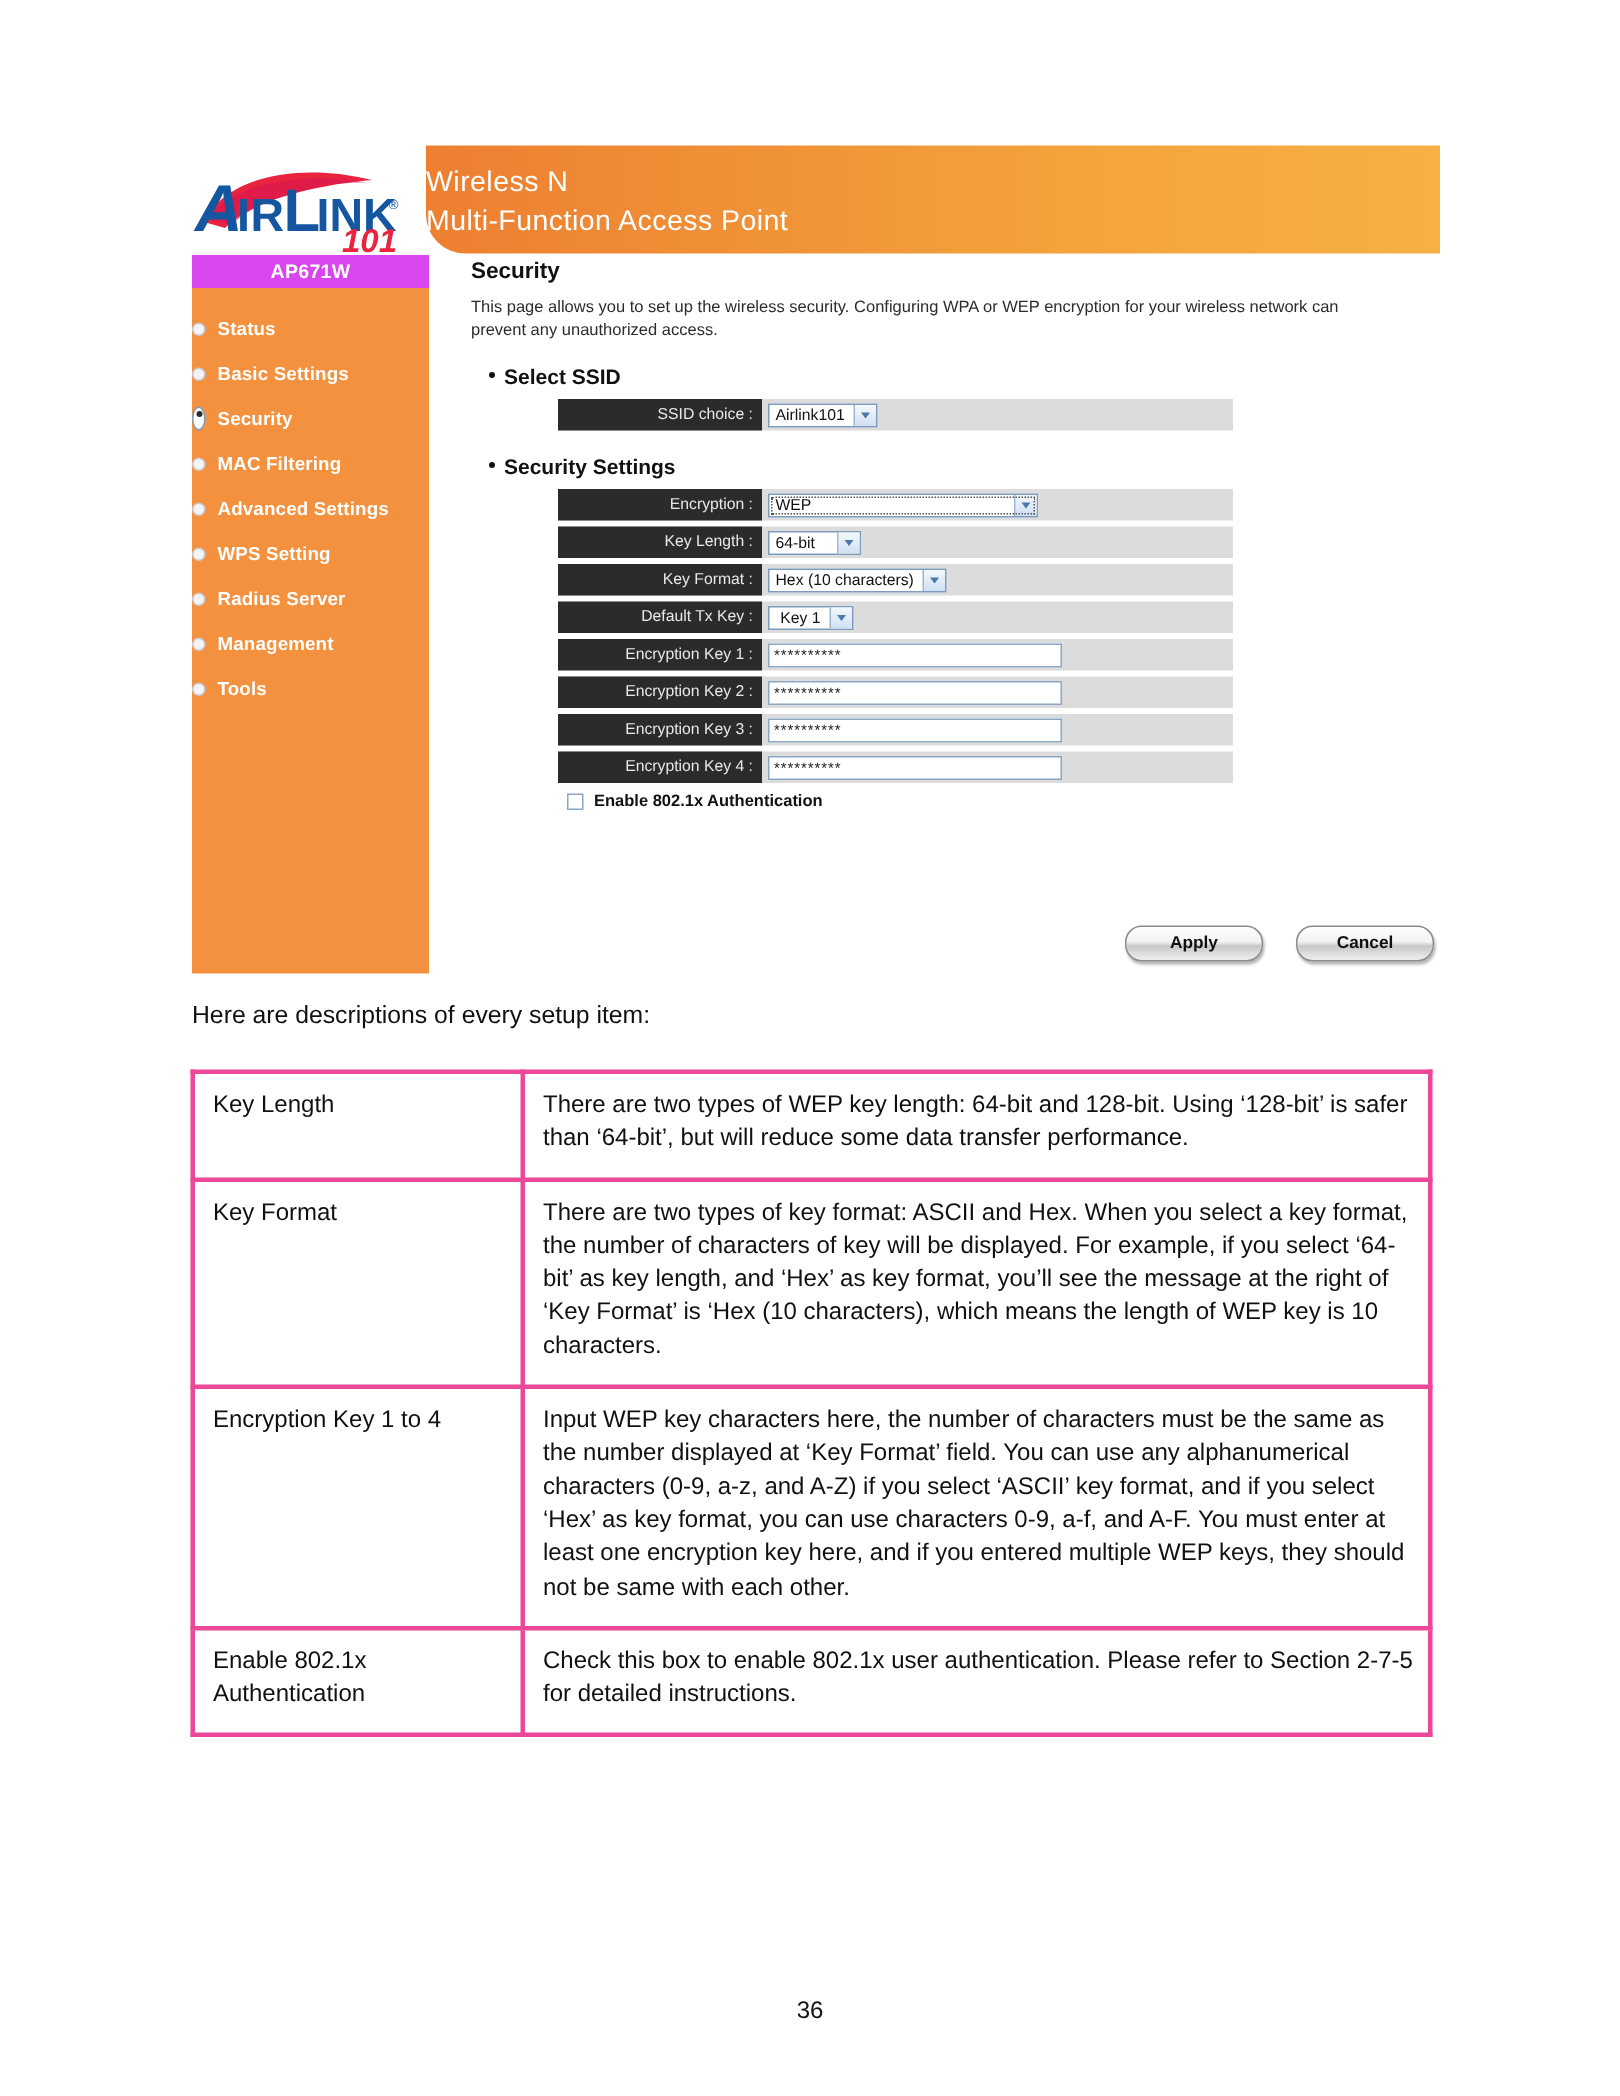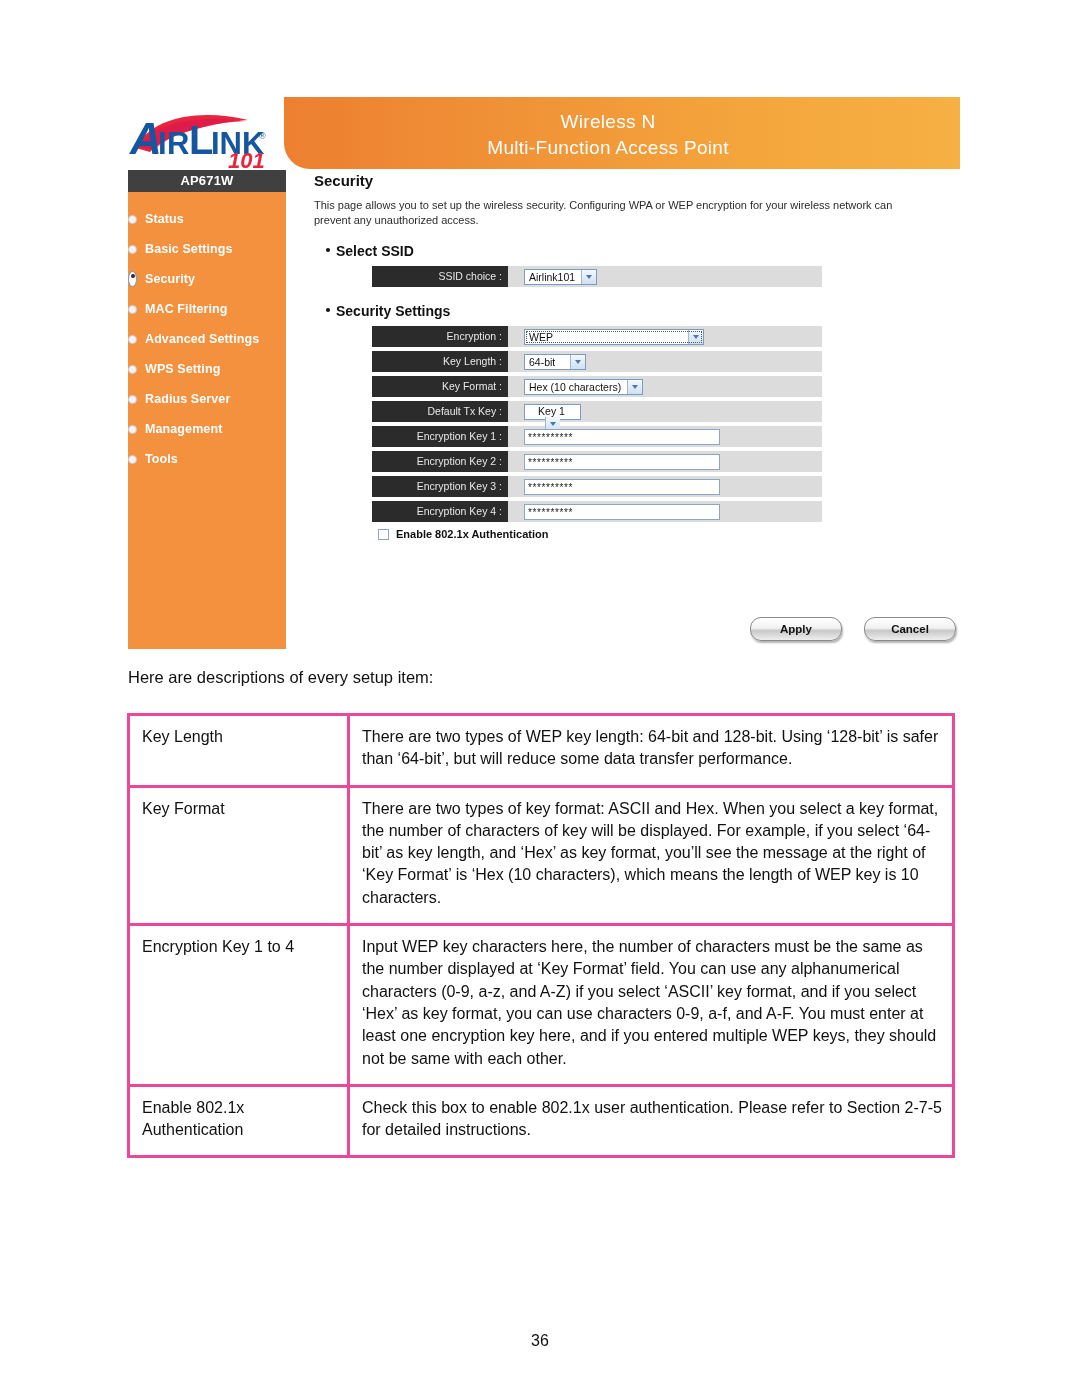--- a/index.html
+++ b/index.html
@@ -39,21 +39,21 @@
   .top-header {
     position: absolute;
     left: 156px;
     top: 0px;
     width: 676px;
     height: 72px;
     background: linear-gradient(to right, #ed7f31 0%, #f09337 35%, #f4a63d 70%, #f6b044 100%);
     border-bottom-left-radius: 26px;
     box-sizing: border-box;
     padding: 12px 28px 0 0;
-    text-align: center;
+    text-align: left;
   }
   .top-header .hl1 {
     color: #ffffff;
     font-size: 19px;
     line-height: 26px;
     letter-spacing: .3px;
   }
   .top-header .hl2 {
     color: #ffffff;
     font-size: 19px;
@@ -65,21 +65,21 @@
   .sidebar {
     position: absolute;
     left: 0px;
     top: 73px;
     width: 158px;
     height: 479px;
     background: #f3913f;
   }
   .model-bar {
     height: 22px;
-    background: #404040;
+    background: #d946ef;
     color: #ffffff;
     font-size: 13px;
     font-weight: bold;
     text-align: center;
     line-height: 22px;
     letter-spacing: .2px;
   }
   .nav-list {
     padding: 12px 0 0 0;
   }
@@ -167,21 +167,21 @@
     text-align: right;
     padding-right: 6px;
     line-height: 21px;
     box-sizing: border-box;
     flex: 0 0 auto;
   }
   .frow .fctl {
     flex: 1 1 auto;
     display: flex;
     align-items: center;
-    padding-left: 16px;
+    padding-left: 4px;
   }
 
   
   .sel {
     display: inline-flex;
     align-items: center;
     height: 16px;
     background: #ffffff;
     border: 1px solid #7d9bbd;
     font-size: 10.5px;
@@ -434,21 +434,21 @@
             <span class="arrow">
                 <i></i>
               </span>
           </div>
         </div>
       </div>
 
       <div class="frow">
         <div class="flabel">Default Tx Key :</div>
         <div class="fctl">
-          <div class="sel" style="width:57px;justify-content:space-between;flex-direction:column;">
+          <div class="sel" style="width:57px;justify-content:flex-end;">
             <span class="seltxt">Key 1</span>
             <span class="arrow">
                 <i></i>
               </span>
           </div>
         </div>
       </div>
 
       <div class="frow">
         <div class="flabel">Encryption Key 1 :</div>

